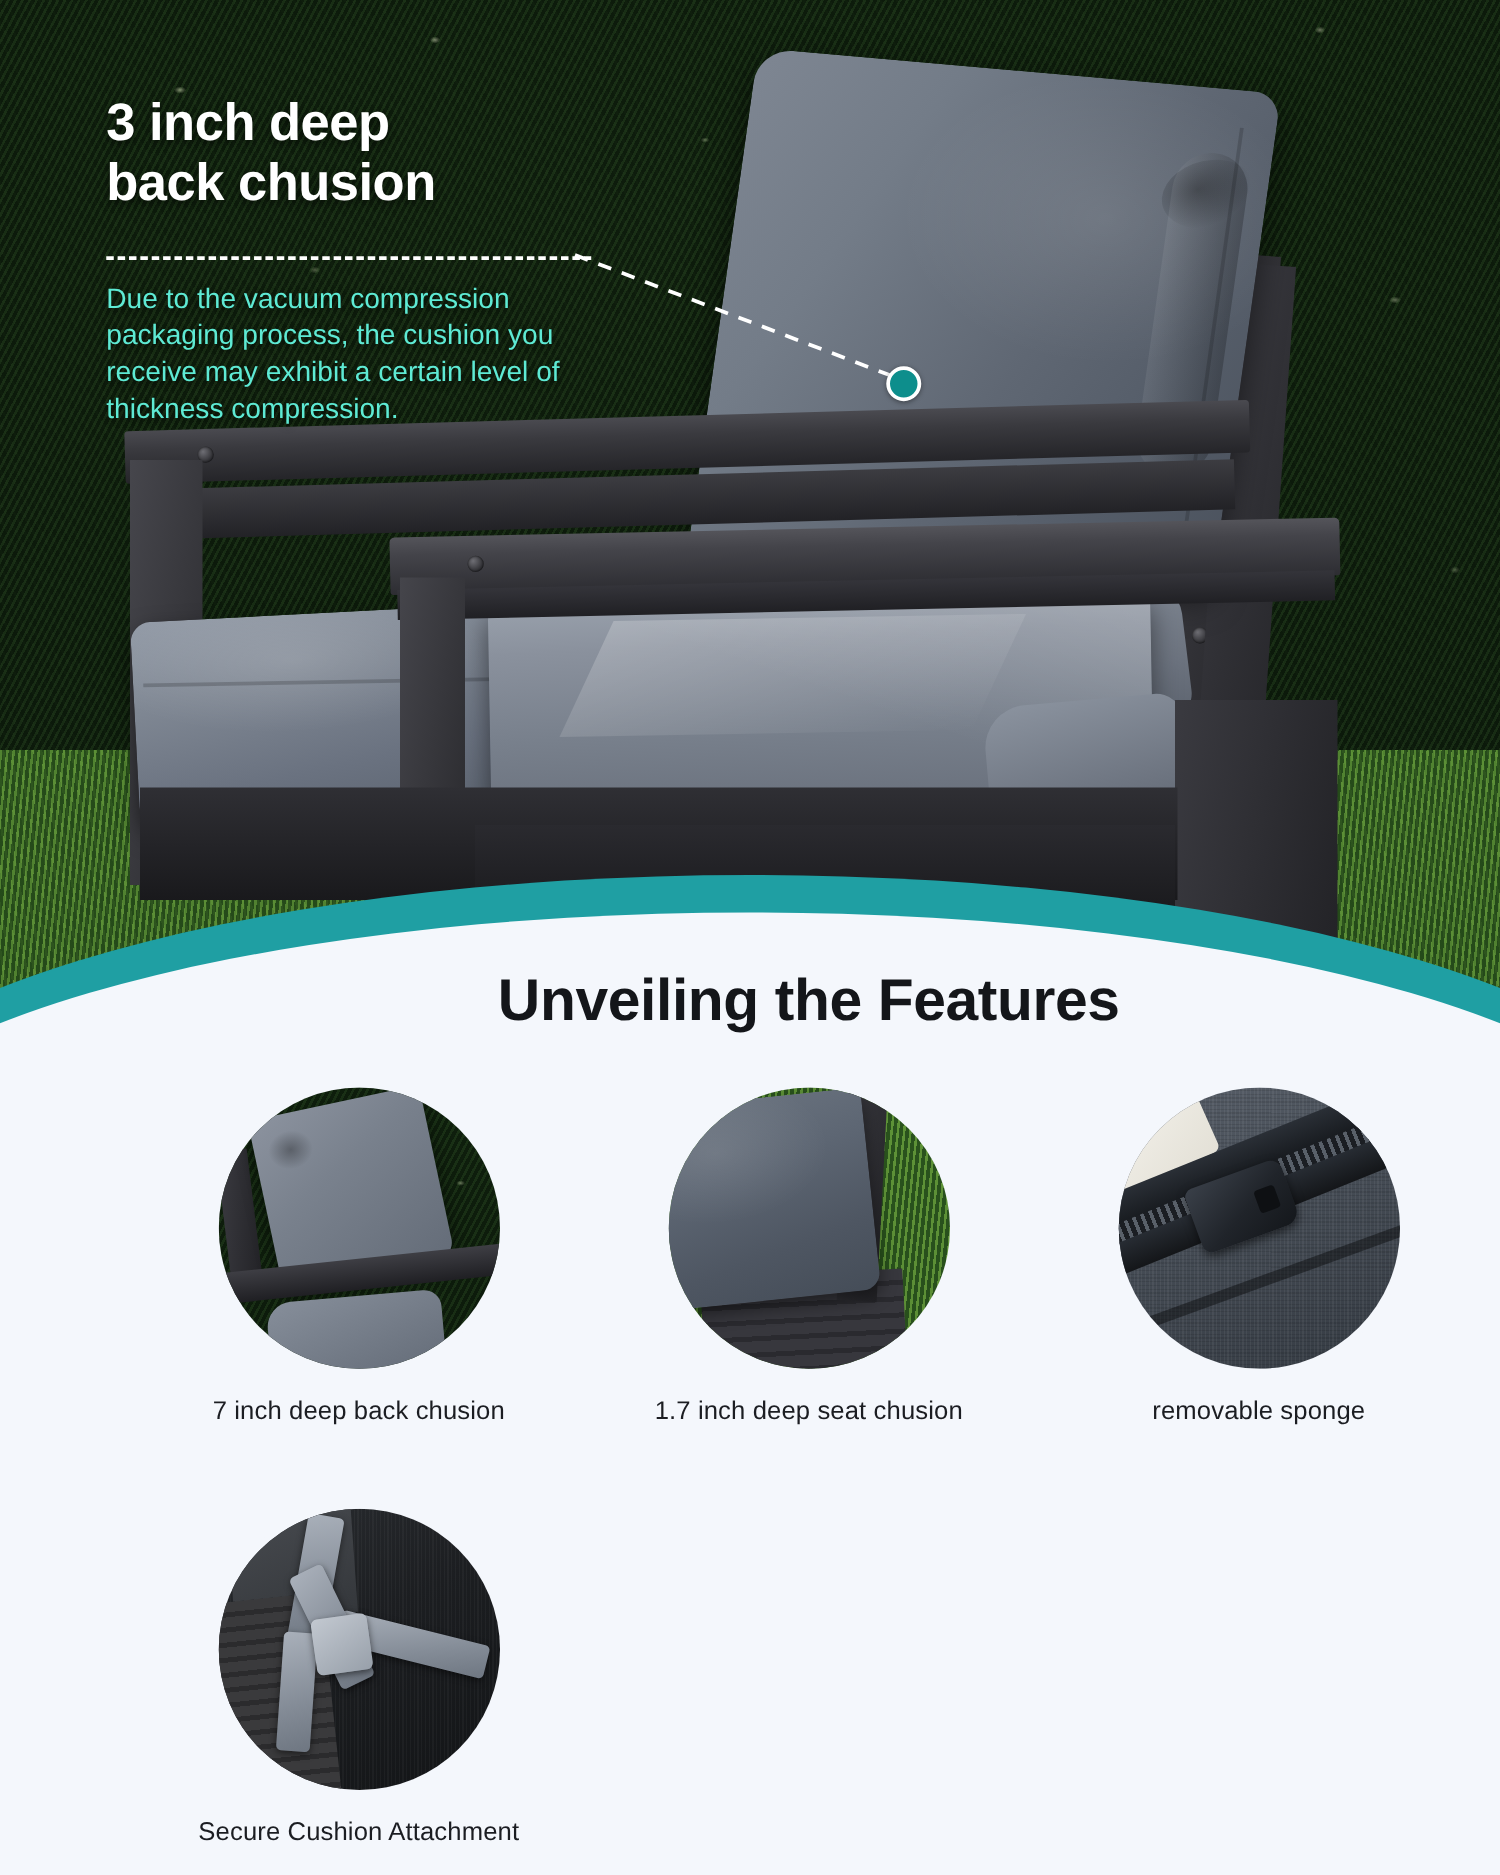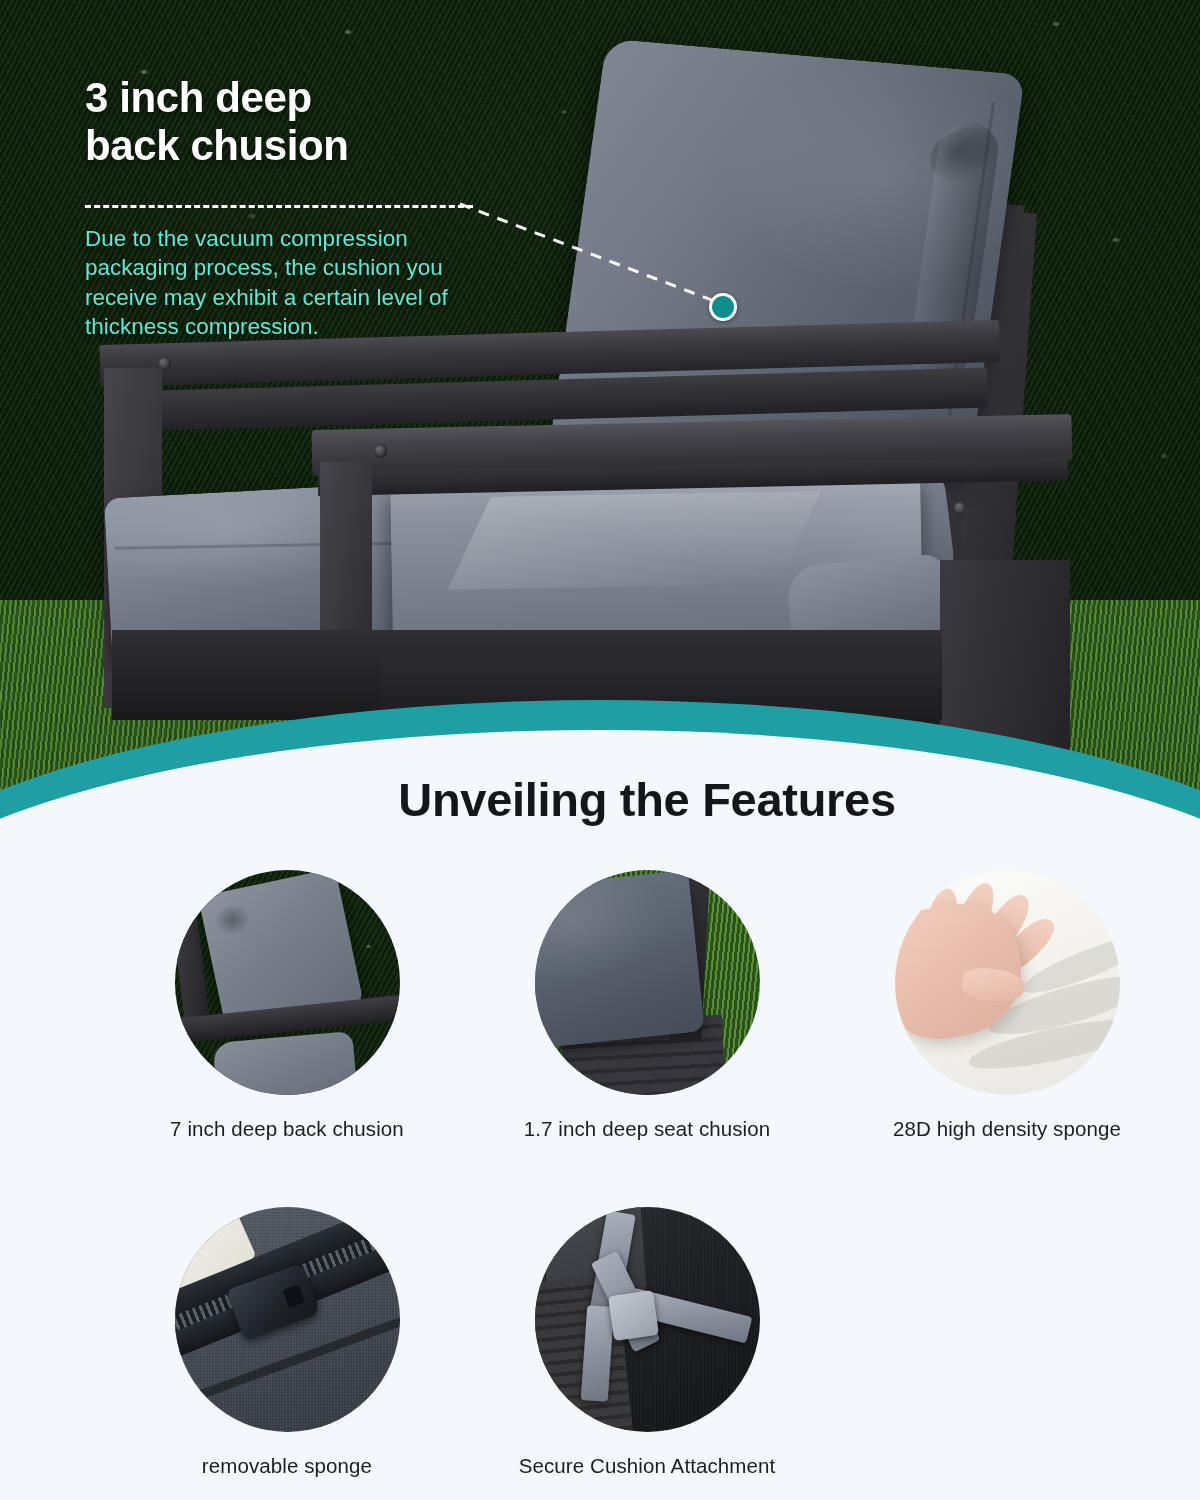--- a/index.html
+++ b/index.html
@@ -502,34 +502,20 @@
 
     <div class="cell">
       <div class="thumb t2">
         <span class="base"></span>
           <span class="post"></span>
           <span class="cush"></span>
       </div>
       <div class="caption">1.7 inch deep seat chusion</div>
     </div>
 
-    <div class="cell">
-      <div class="thumb t3">
-        <span class="fold f3"></span>
-          <span class="fold f1"></span>
-          <span class="fold f2"></span>
-        <span class="fgr g1"></span>
-          <span class="fgr g2"></span>
-          <span class="fgr g3"></span>
-          <span class="fgr g4"></span>
-        <span class="palm"></span>
-          <span class="fgr thumbf"></span>
-      </div>
-      <div class="caption">28D high density sponge</div>
-    </div>
 
 
     <div class="cell">
       <div class="thumb t5">
         <span class="foam"></span>
           <span class="tape"></span>
           <span class="teeth"></span>
         <span class="tape2"></span>
           <span class="seam"></span>
           <span class="slider"></span>

